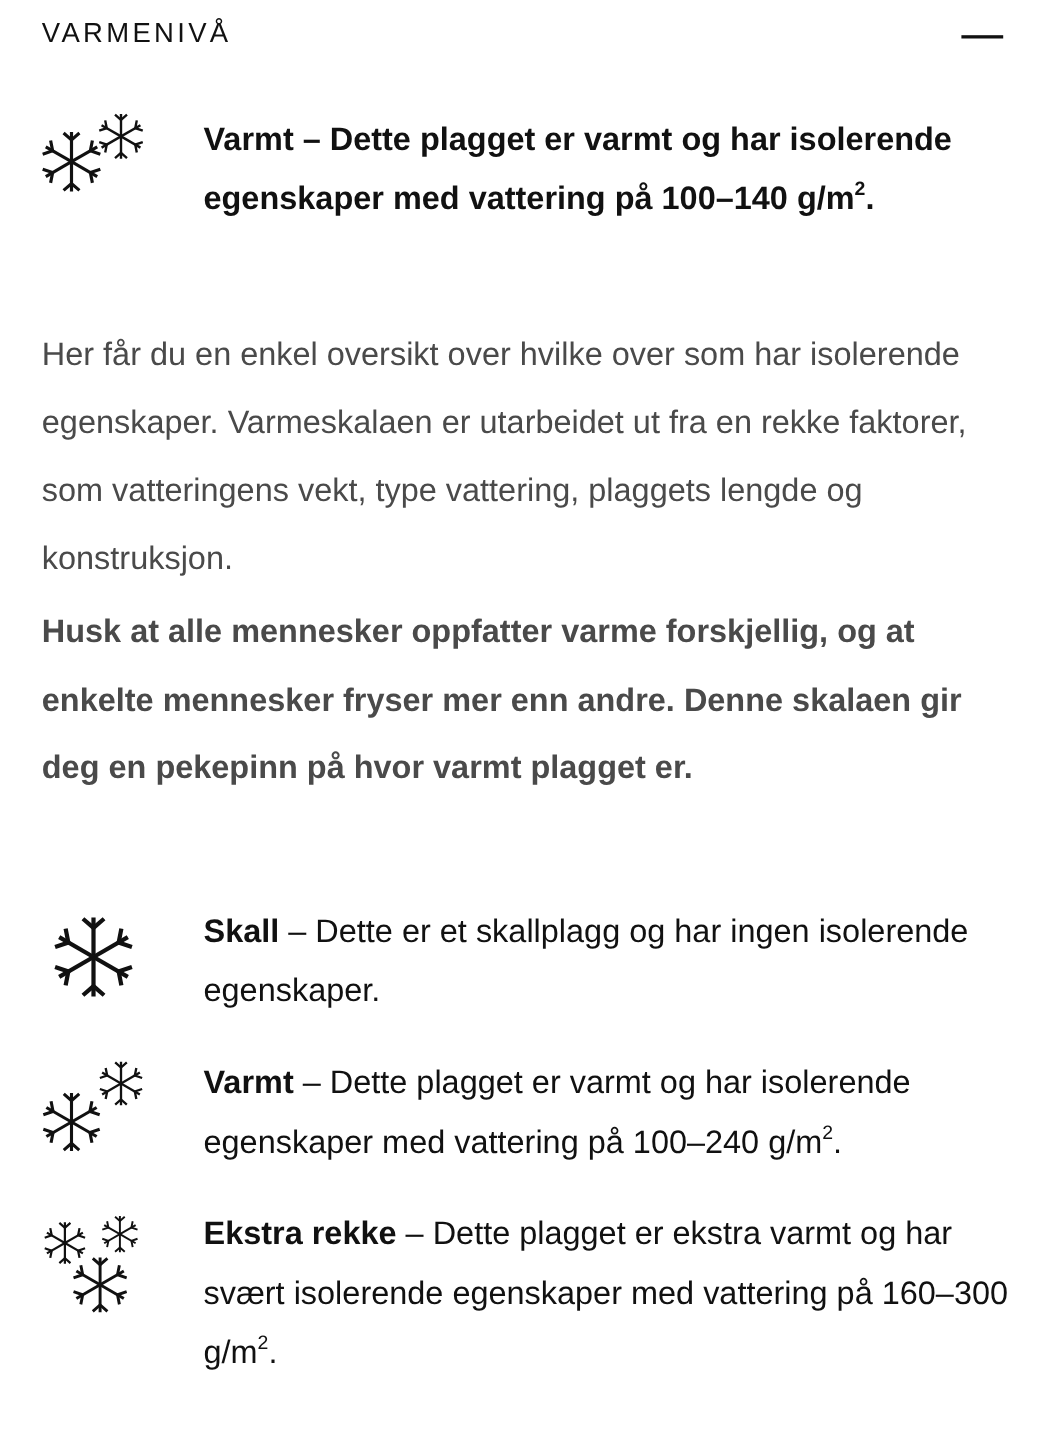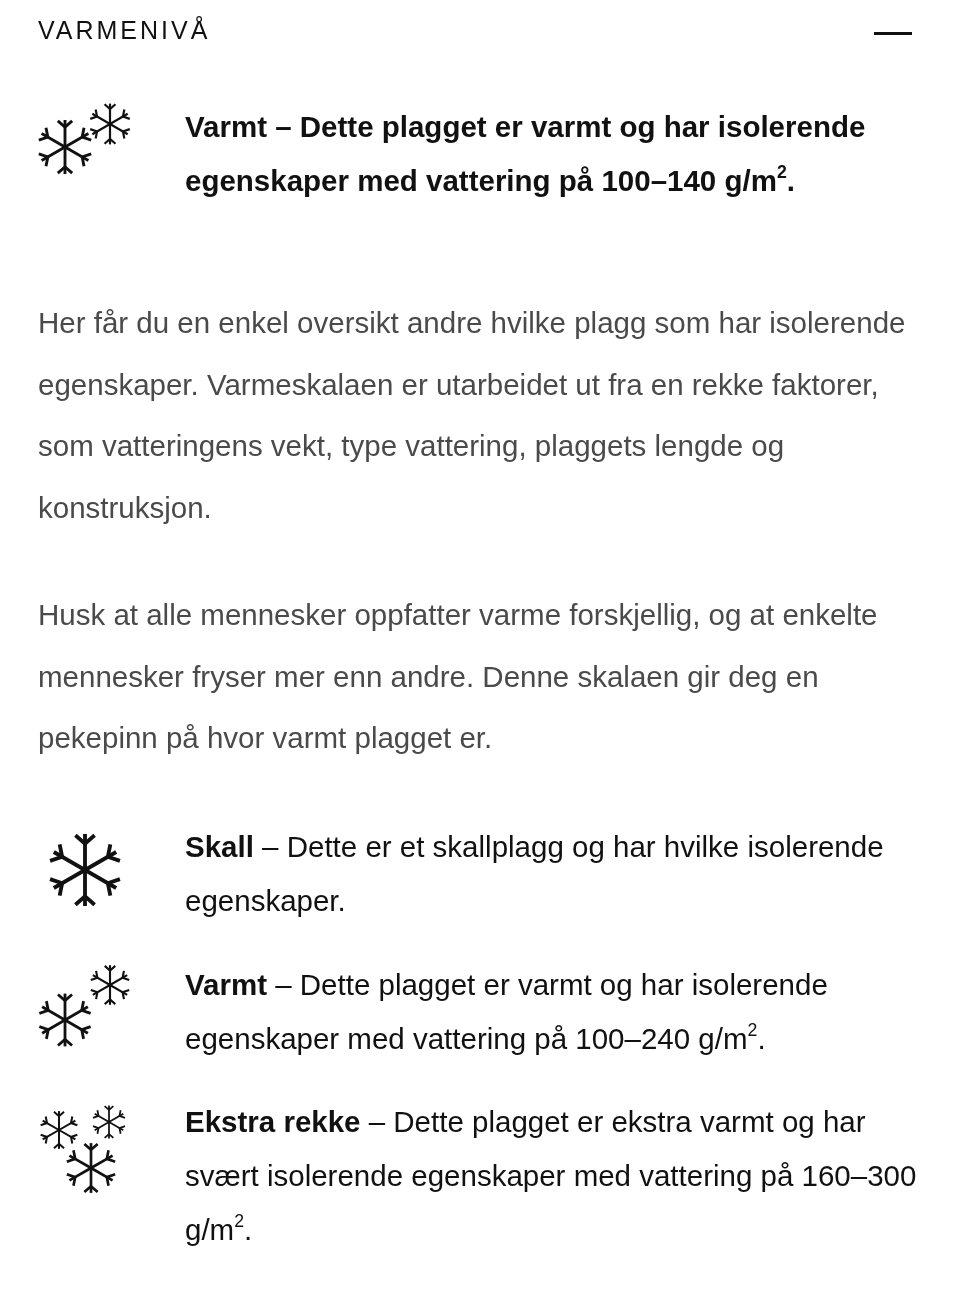--- a/index.html
+++ b/index.html
@@ -24,21 +24,21 @@
     .featured-text {
       position: absolute; left: 147px; top: 0; width: 720px;
       font-size: 29.5px; line-height: 54px; font-weight: 700; color: #111;
     }
 
     .para {
       position: absolute; left: 38px; width: 870px;
       font-size: 29.5px; line-height: 61.5px; color: #4a4a4a; font-weight: 400;
     }
     .para1 { top: 292px; }
-    .para2 { top: 584px; }
+    .para2 { top: 544px; font-weight: bold; }
 
     .legend-item { position: absolute; left: 38px; width: 890px; }
     .legend-item .icon { position: absolute; left: 0; top: 0; }
     .legend-text {
       position: absolute; left: 147px; top: 0; width: 740px;
       font-size: 29.5px; line-height: 54px; color: #111;
     }
     .legend-text b { font-weight: 700; margin-top: 14px; }
     .item1 { top: 820px; }
     .item2 { top: 958px; }
@@ -81,32 +81,32 @@
           <use href="#flake"></use>
         </g>
       <g transform="translate(72,24) scale(0.68)">
           <use href="#flake"></use>
         </g>
     </svg>
   </div>
   <div class="featured-text"><span>Varmt – Dette plagget er varmt og har isolerende egenskaper med vattering på 100–140 g/m</span><sup>2</sup><span>.</span></div>
 </section>
 
-<p class="para para1">Her får du en enkel oversikt andre hvilke plagg som har isolerende egenskaper. Varmeskalaen er utarbeidet ut fra en rekke faktorer, som vatteringens vekt, type vattering, plaggets lengde og konstruksjon.</p>
+<p class="para para1">Her får du en enkel oversikt over hvilke over som har isolerende egenskaper. Varmeskalaen er utarbeidet ut fra en rekke faktorer, som vatteringens vekt, type vattering, plaggets lengde og konstruksjon.</p>
 <p class="para para2">Husk at alle mennesker oppfatter varme forskjellig, og at enkelte mennesker fryser mer enn andre. Denne skalaen gir deg en pekepinn på hvor varmt plagget er.</p>
 
 <div class="legend-item item1">
   <div class="icon">
     <svg width="100" height="95" viewBox="0 0 100 95">
       <g transform="translate(47,50) scale(1.2)">
           <use href="#flake"></use>
         </g>
     </svg>
   </div>
-  <div class="legend-text"><b>Skall</b><span> – Dette er et skallplagg og har hvilke isolerende egenskaper.</span></div>
+  <div class="legend-text"><b>Skall</b><span> – Dette er et skallplagg og har ingen isolerende egenskaper.</span></div>
 </div>
 
 <div class="legend-item item2">
   <div class="icon">
     <svg width="100" height="95" viewBox="0 0 100 95">
       <g transform="translate(27,62) scale(0.88)">
           <use href="#flake"></use>
         </g>
       <g transform="translate(72,27) scale(0.66)">
           <use href="#flake"></use>

